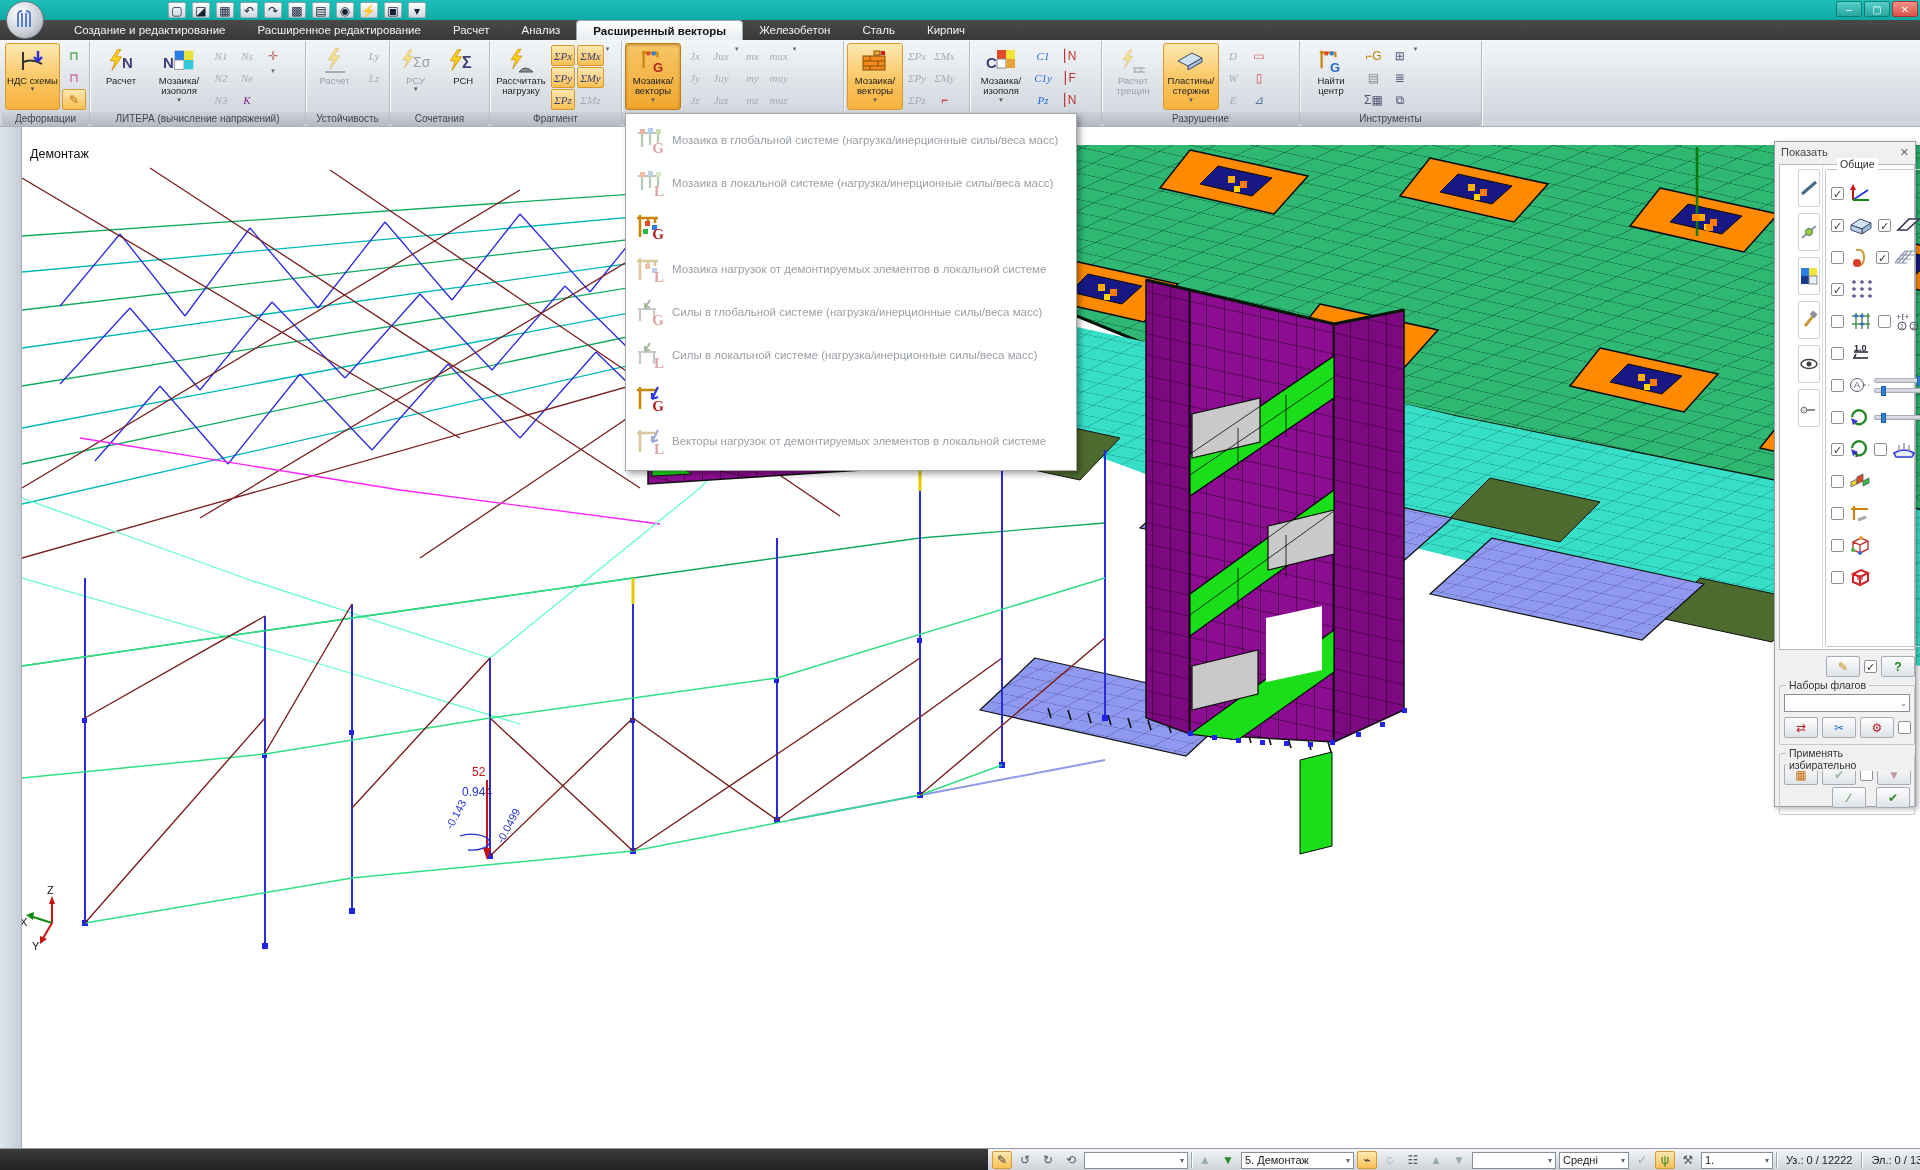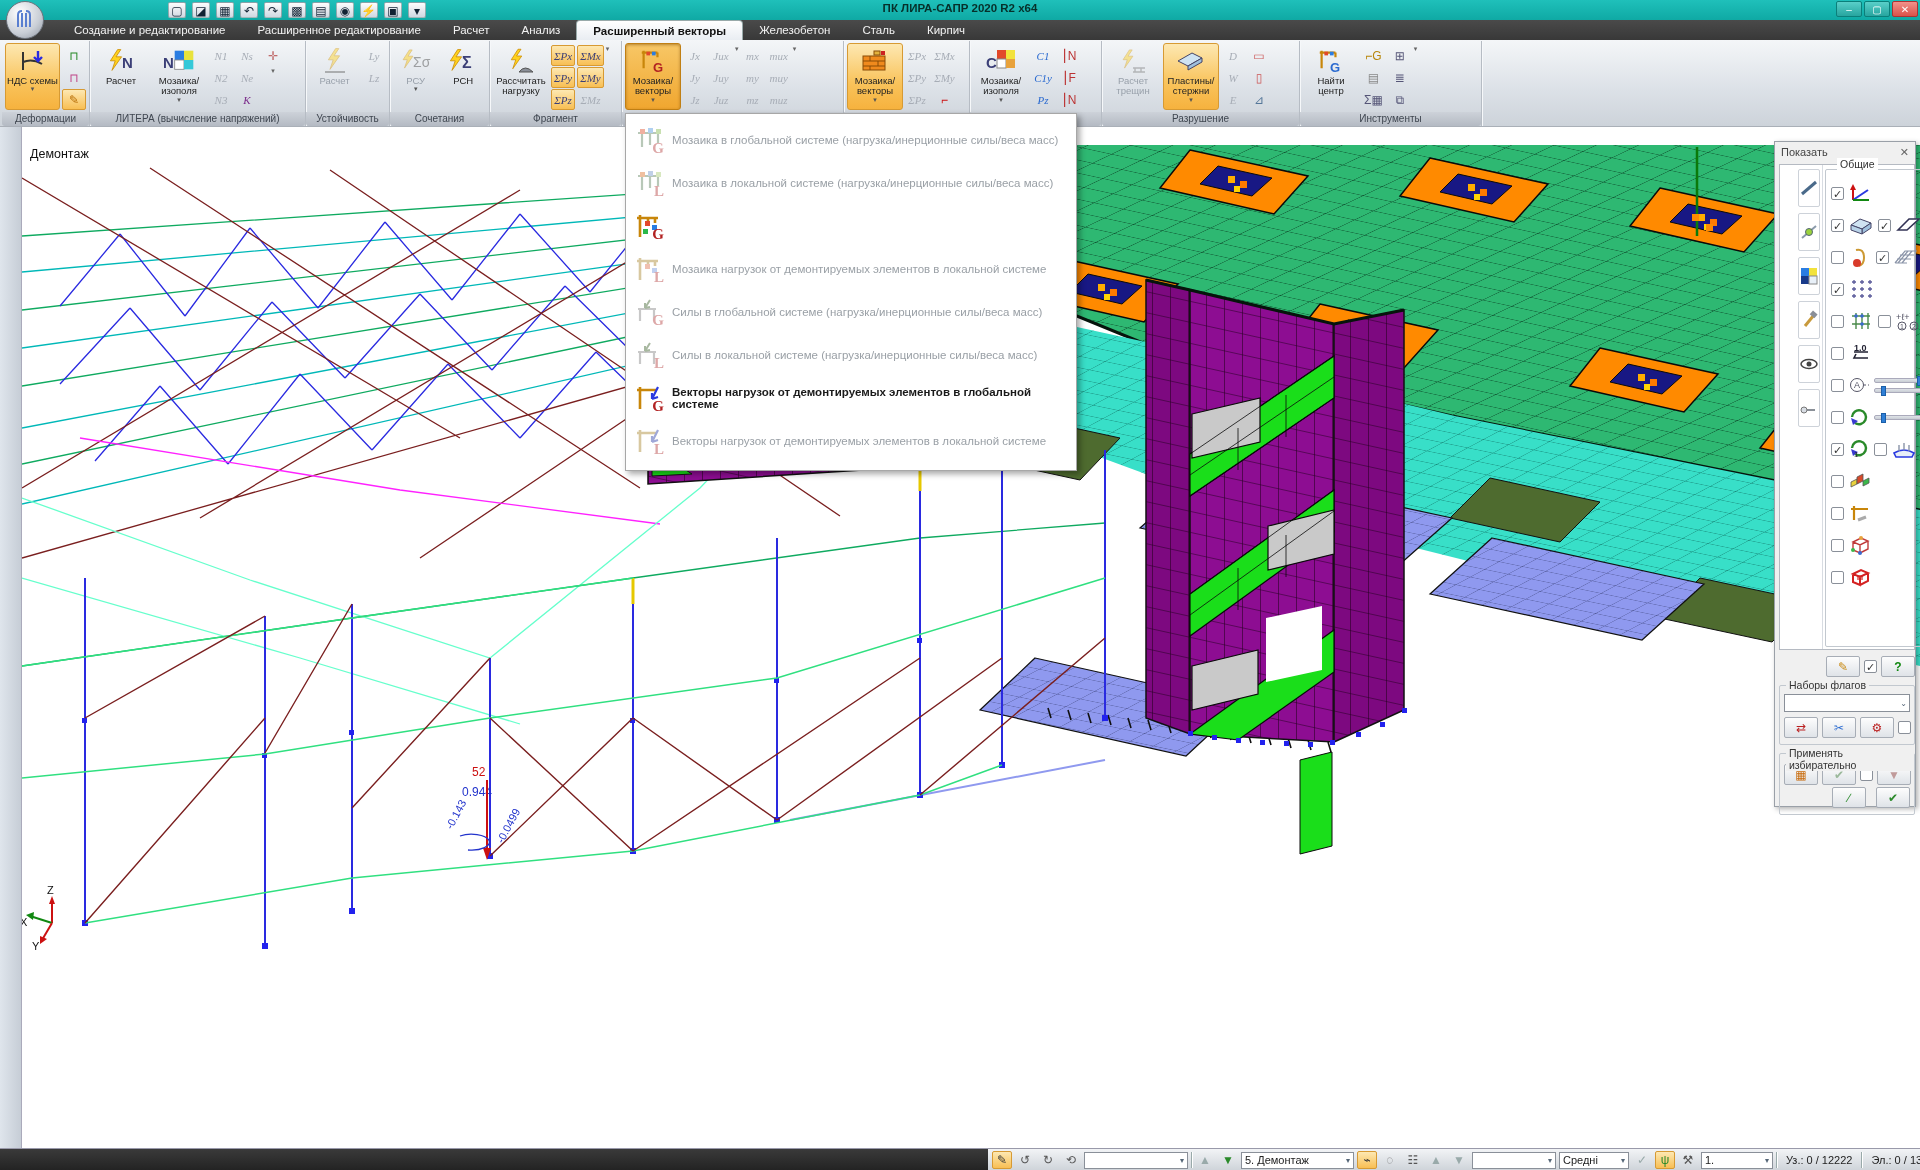--- a/index.html
+++ b/index.html
@@ -158,21 +158,20 @@
     <div class="qat-ic">▦</div>
     <div class="qat-ic">↶</div>
     <div class="qat-ic">↷</div>
     <div class="qat-ic">▩</div>
     <div class="qat-ic">▤</div>
     <div class="qat-ic">◉</div>
     <div class="qat-ic">⚡</div>
     <div class="qat-ic">▣</div>
     <div class="qat-ic">▾</div>
   </div>
-  <div id="win-title">ПК ЛИРА-САПР  2020 R2 x64</div>
   <div id="win-btns">
     <div class="winbtn">–</div>
     <div class="winbtn">▢</div>
     <div class="winbtn close">✕</div>
   </div>
 </div>
 
 <div id="tabsbar">
   <div id="tabs">
     <div class="tab">Создание и редактирование</div>
@@ -759,21 +758,20 @@
     <div class="mtext">Силы в локальной системе (нагрузка/инерционные силы/веса масс)</div>
   </div>
   <div class="mitem" data-enabled="true">
     <div class="micon">
       <svg width="30" height="30">
           <path d="M3 7 H22 M6 4 V26" stroke="#c8860a" stroke-width="2.6" fill="none"></path>
           <path d="M24 4 L18 16 M18 16 l0,-6 M18 16 l6,-2" stroke="#2a3ae0" stroke-width="2.2" fill="none"></path>
         </svg>
       <span class="mlet">G</span>
     </div>
-    <div class="mtext">Векторы нагрузок от демонтируемых элементов в глобальной системе</div>
   </div>
   <div class="mitem" data-enabled="false">
     <div class="micon">
       <svg width="30" height="30">
           <path d="M3 7 H22 M6 4 V26" stroke="#d8c8a0" stroke-width="2.6" fill="none"></path>
           <path d="M24 4 L18 16 M18 16 l0,-6 M18 16 l6,-2" stroke="#a0a8d8" stroke-width="2.2" fill="none"></path>
         </svg>
       <span class="mlet">L</span>
     </div>
     <div class="mtext">Векторы нагрузок от демонтируемых элементов в локальной системе</div>

